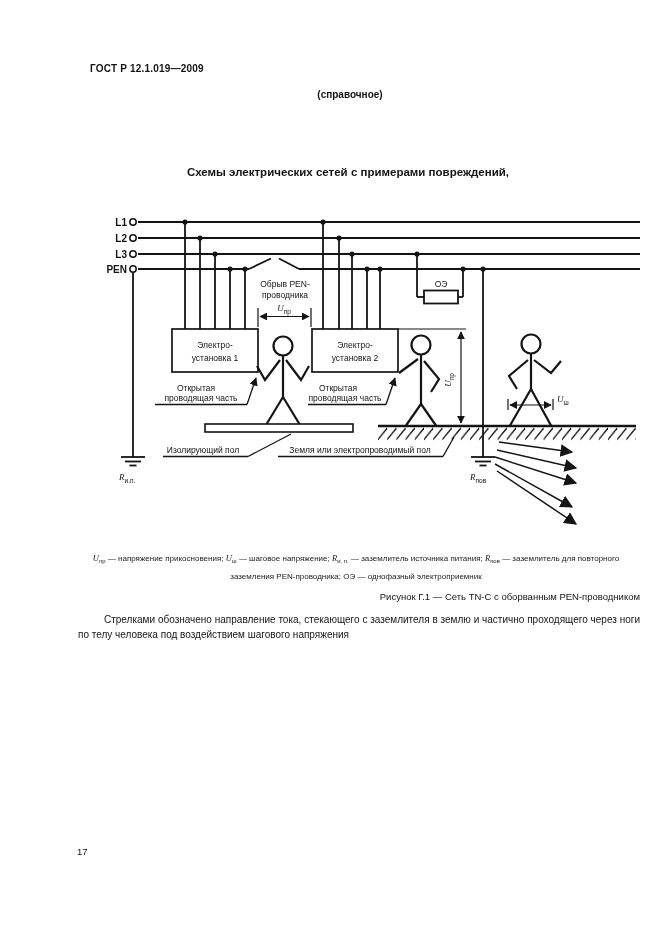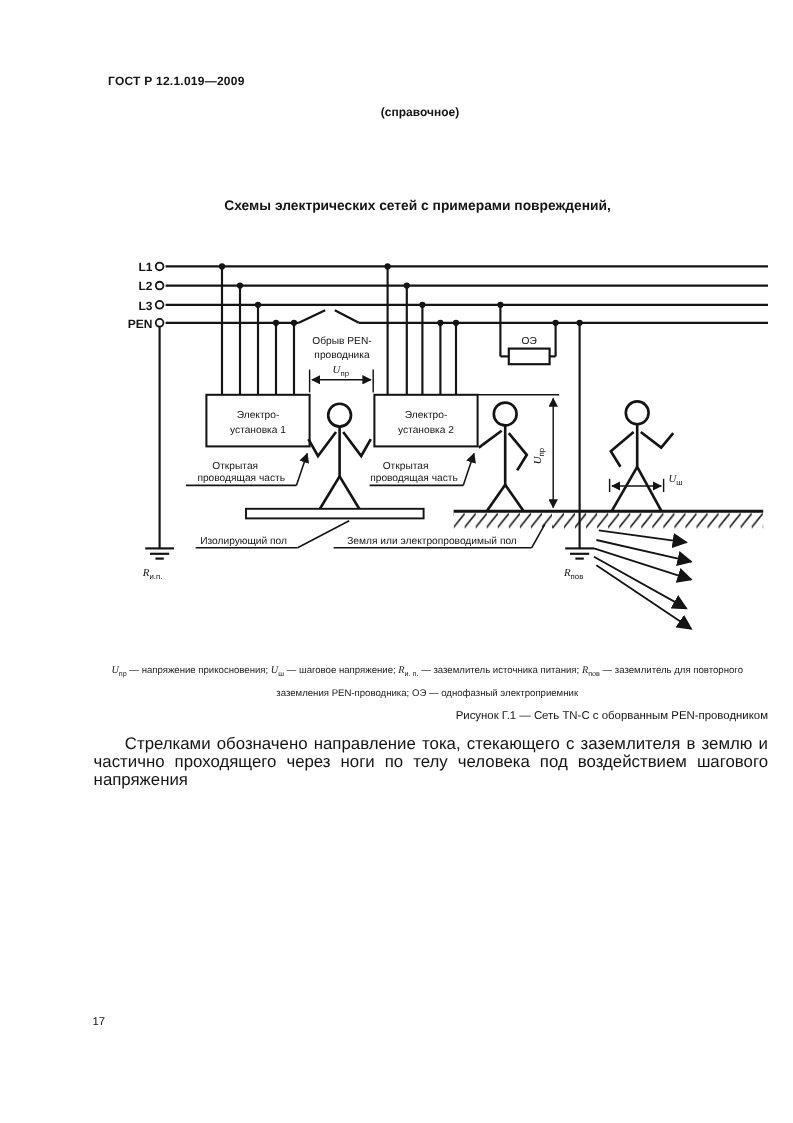--- a/index.html
+++ b/index.html
@@ -9,21 +9,21 @@
     margin:0 auto;
   }
   .abs{position:absolute;}
   .hdr{left:78px;top:63px;font-size:10px;font-weight:bold;letter-spacing:.2px;padding-left:12px;}
   .appx{left:60px;top:87px;width:580px;text-align:center;font-size:10px;font-weight:bold;line-height:15px;}
   .title{left:38px;top:151px;width:620px;text-align:center;font-size:11.5px;font-weight:bold;line-height:16px;margin-top:13px;}
   .legend{left:70px;top:551px;width:572px;text-align:center;font-size:8px;line-height:15px;color:#1a1a1a;}
   .legend i{font-style:italic;font-family:"Liberation Serif",serif;font-size:8.5px;}
   .legend sub{font-size:6px;vertical-align:-2px;}
   .figcap{left:60px;top:591px;width:580px;text-align:right;font-size:9.5px;}
-  .note{left:78px;top:612px;width:562px;font-size:14px;line-height:15px;text-align:justify;text-indent:26px;}
+  .note{left:78px;top:612px;width:562px;font-size:10px;line-height:15px;text-align:justify;text-indent:26px;}
   .pageno{left:77px;top:846px;font-size:9.5px;}
   svg text{font-family:"Liberation Sans",sans-serif;fill:#141414;}
   svg .sym{font-family:"Liberation Serif",serif;font-style:italic;}
 </style>
 </head>
 <body>
 
 <div class="page">
 
   <div class="abs hdr">ГОСТ Р 12.1.019—2009</div>

